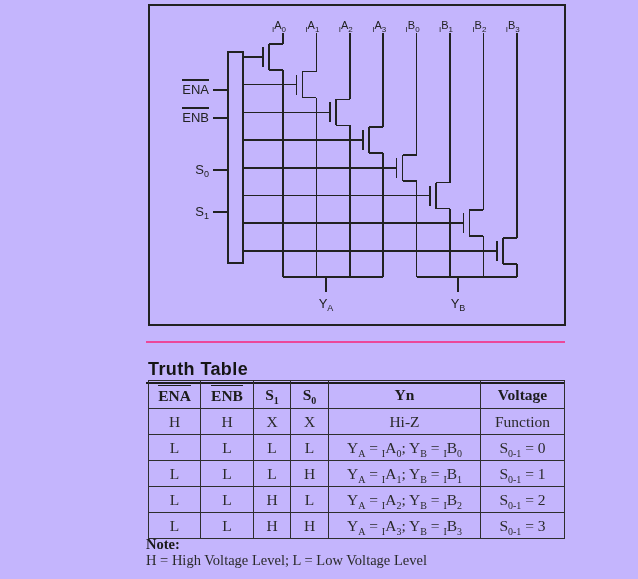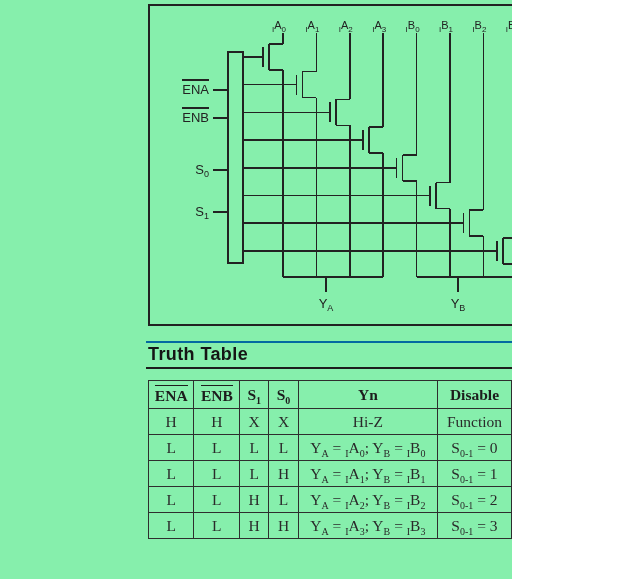--- a/index.html
+++ b/index.html
@@ -1,39 +1,39 @@
 <!DOCTYPE html>
 <html><head>
 <meta charset="utf-8">
 <style>
   html, body { margin: 0; padding: 0; background: #ffffff; }
   .page {
     position: relative;
-    width: 512px;
+    width: 638px;
     height: 579px;
-    background: #86efac;
+    background: #c4b5fd;
     font-family: "Liberation Serif", serif;
     color: #1f1f1f;
     overflow: hidden;
   }
   #diagram-svg {
     position: absolute;
     left: 0; top: 0;
     width: 638px; height: 340px;
   }
   #diagram-svg text {
     font-family: "Liberation Sans", sans-serif;
   }
   .section-header {
     position: absolute;
     left: 146px; top: 341px;
     width: 419px;
-    border-top: 2px solid #0369a1;
+    border-top: 2px solid #ec4899;
     border-bottom: 2px solid #1d1d1d;
-    padding: 2px 0 3px 2px;
+    padding: 17px 0 3px 2px;
     box-sizing: border-box;
   }
   .section-header h2 {
     margin: 0;
     font-family: "Liberation Sans", sans-serif;
     font-weight: bold;
     font-size: 18px;
     letter-spacing: 0.4px;
     color: #151515;
     line-height: 1.05;
@@ -181,21 +181,21 @@
         <col style="width:152px">
         <col style="width:84px">
     </colgroup>
     <thead>
       <tr id="tt-head-row">
           <th><span class="ovl">ENA</span></th>
           <th><span class="ovl">ENB</span></th>
           <th><span>S<sub>1</sub></span></th>
           <th><span>S<sub>0</sub></span></th>
           <th><span>Yn</span></th>
-          <th><span>Disable</span></th>
+          <th><span>Voltage</span></th>
         </tr>
     </thead>
     <tbody id="tt-body">
         <tr>
           <td>H</td>
           <td>H</td>
           <td>X</td>
           <td>X</td>
           <td>Hi-Z</td>
           <td>Function</td>
@@ -228,14 +228,18 @@
           <td>L</td>
           <td>L</td>
           <td>H</td>
           <td>H</td>
           <td>Y<sub>A</sub> = <sub>I</sub>A<sub>3</sub>; Y<sub>B</sub> = <sub>I</sub>B<sub>3</sub></td>
           <td>S<sub>0-1</sub> = 3</td>
         </tr>
       </tbody>
   </table>
 
+  <div class="note">
+    <span class="note-label">Note:</span><br>
+    <span>H = High Voltage Level; L = Low Voltage Level</span>
+  </div>
 
 </div>
 
 </body></html>

